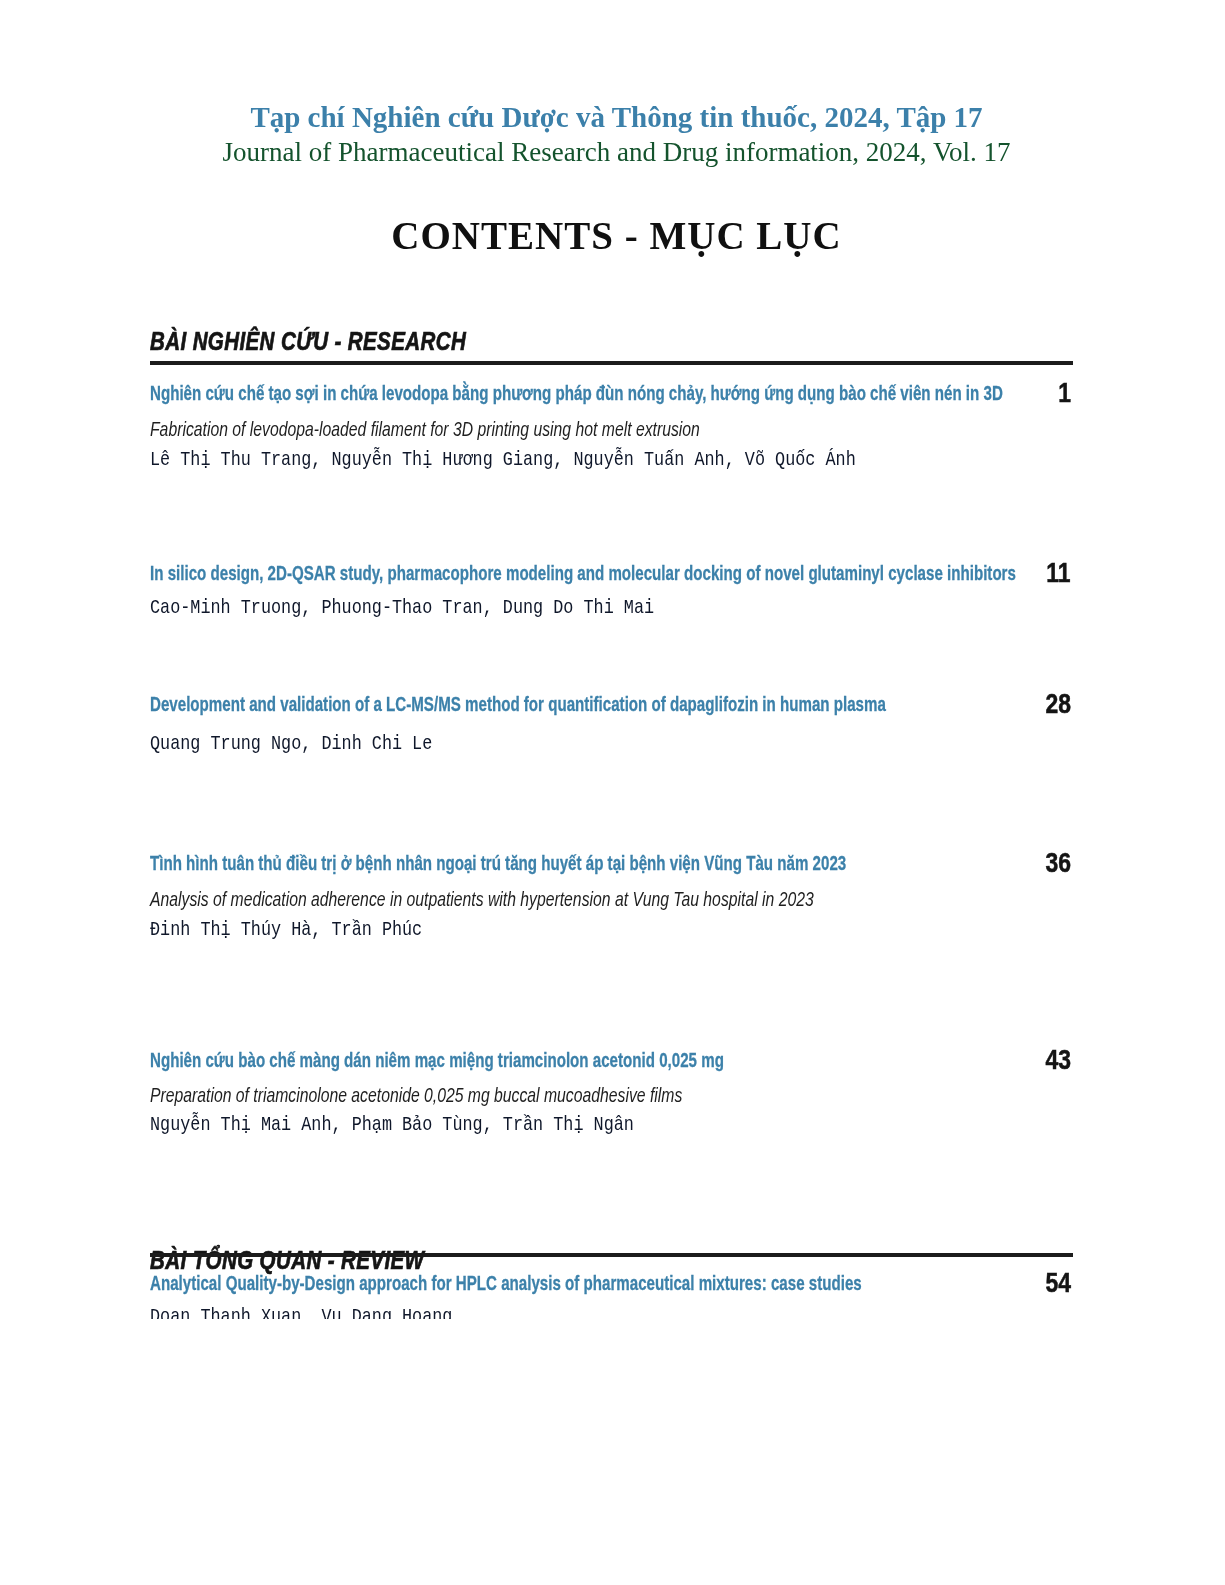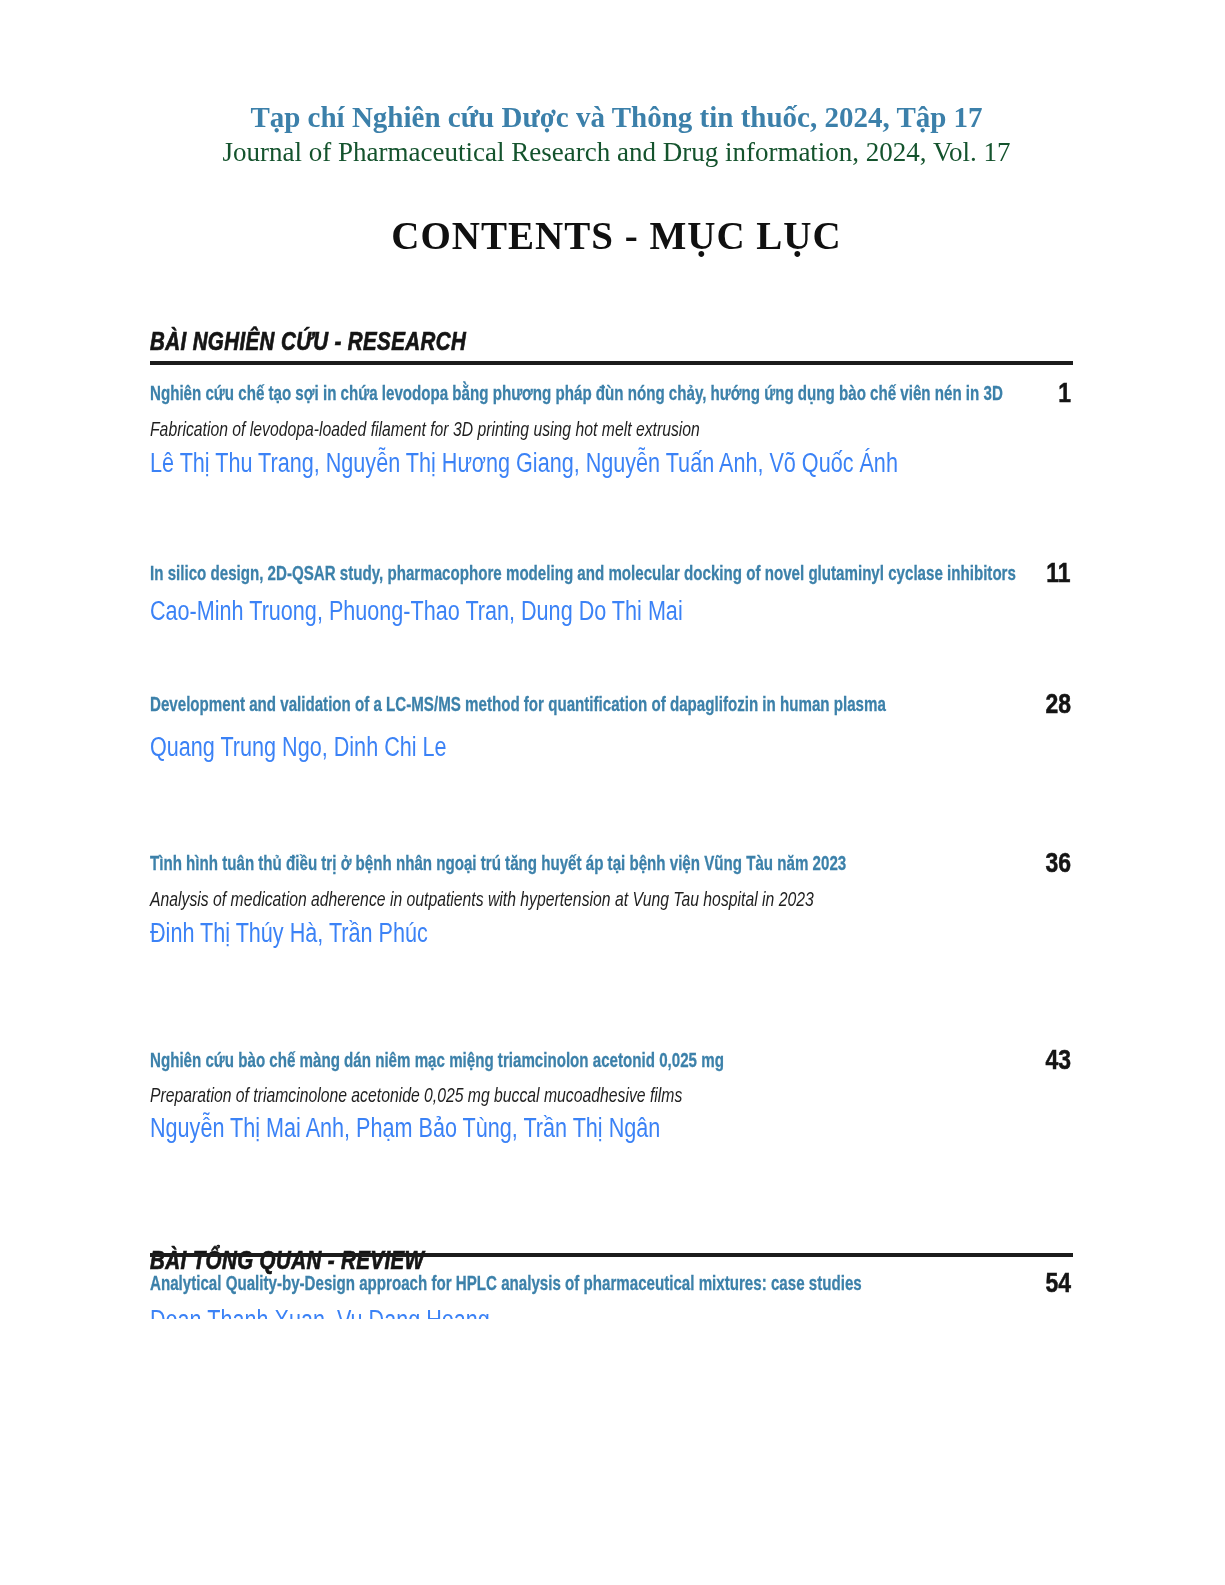--- a/index.html
+++ b/index.html
@@ -61,22 +61,23 @@
     font-weight:bold;
     font-size:21px;
     -webkit-text-stroke:0.3px #3c81aa;
   }
   .art-eng {
     font-style:italic;
     font-size:21px;
     color:#1f1f1f;
   }
   .art-auth {
-    font-size:27px;
-    color:#3b82f6;
+    font-size:21px;
+    color:#0f172a;
+    font-family:Liberation Mono, monospace;
   }
   .cx { display:inline-block; transform-origin:0 0; white-space:nowrap; }
   .cx-title { transform:scaleX(0.72); }
   .cx-eng   { transform:scaleX(0.75); }
   .cx-auth  { transform:scaleX(0.80); }
   .cx-head  { transform:scaleX(0.82); }
 
   .pageno {
     position:absolute;
     right:4px;

